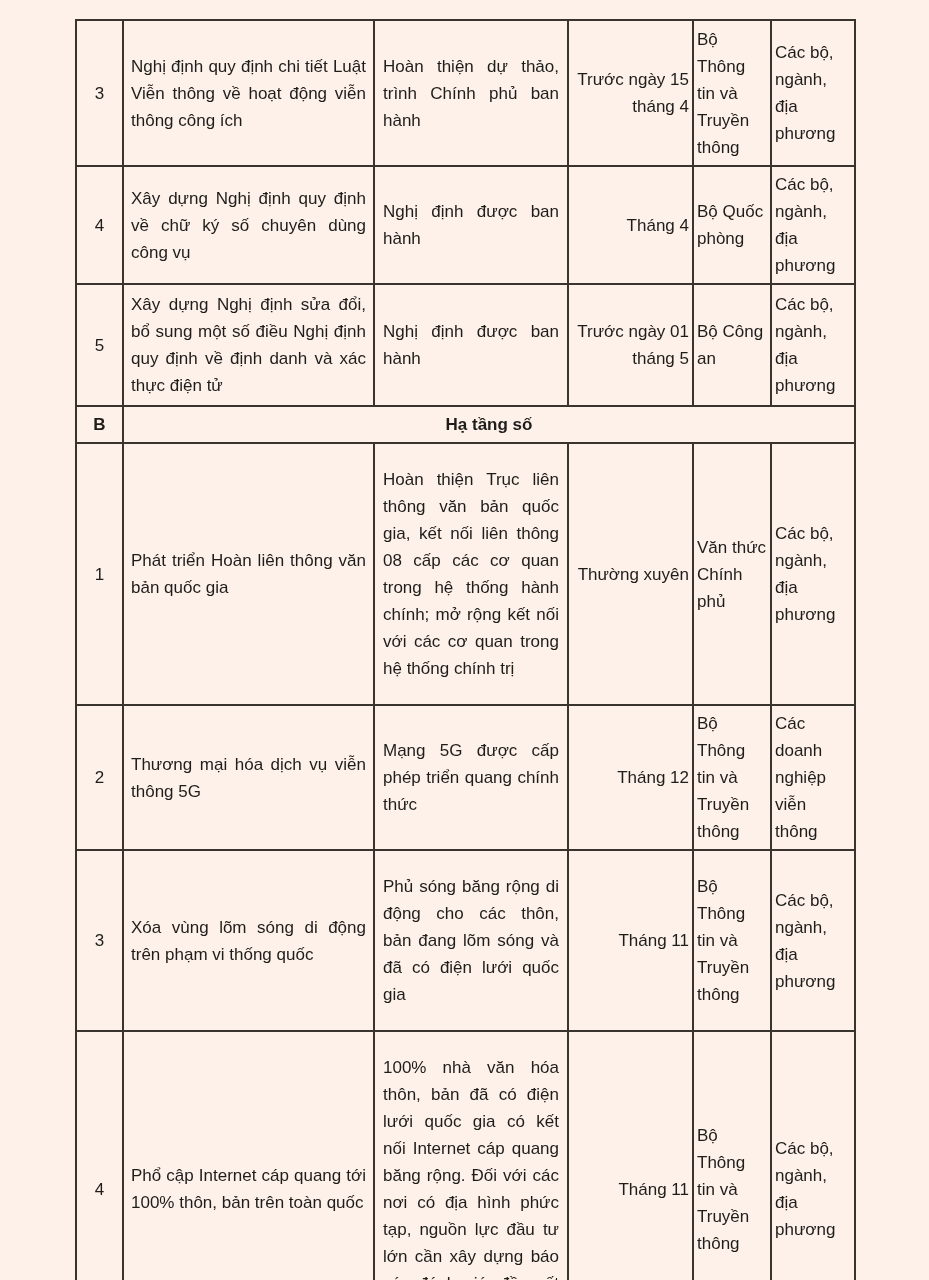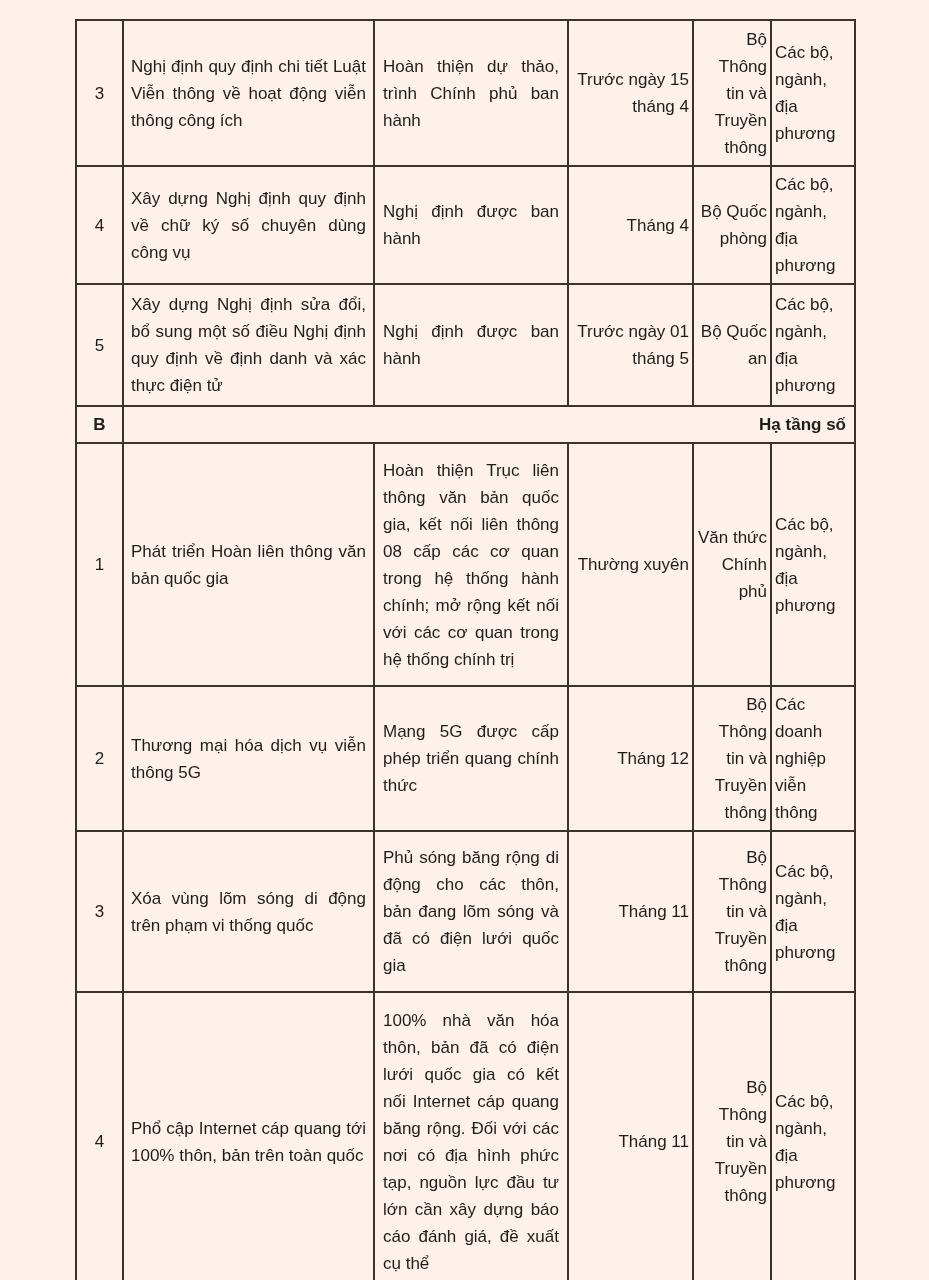--- a/index.html
+++ b/index.html
@@ -26,25 +26,25 @@
   .doc-table td {
     border: 2px solid #3a342f;
     vertical-align: middle;
     font-size: 17px;
     line-height: 27px;
     padding: 4px 3px;
     overflow: hidden;
   }
   td.c-no   { text-align: center; }
   td.c-task { text-align: justify; padding: 6px 7px; }
-  td.c-result { text-align: justify; padding: 12px 8px; }
+  td.c-result { text-align: justify; padding: 22px 8px; }
   td.c-time { text-align: right; }
-  td.c-lead { text-align: right; }
+  td.c-lead { text-align: left; }
   td.c-coord { }
-  td.c-section-title { font-weight: bold; text-align: right; padding: 4px 8px; }
+  td.c-section-title { font-weight: bold; text-align: center; padding: 4px 8px; }
   td.bold { font-weight: bold; }
   tr.h146 { height: 146px; }
   tr.h118 { height: 118px; }
   tr.h109 { height: 109px; }
   tr.h35  { height: 35px; }
   tr.h243 { height: 243px; }
   tr.h145 { height: 145px; }
   tr.h137 { height: 137px; }
   tr.h299 { height: 299px; }
 </style>
@@ -75,21 +75,21 @@
       <td class="c-result">Nghị định được ban hành</td>
       <td class="c-time">Tháng 4</td>
       <td class="c-lead">Bộ Quốc phòng</td>
       <td class="c-coord">Các bộ, ngành, địa phương</td>
     </tr>
     <tr class="h109">
       <td class="c-no">5</td>
       <td class="c-task">Xây dựng Nghị định sửa đổi, bổ sung một số điều Nghị định quy định về định danh và xác thực điện tử</td>
       <td class="c-result">Nghị định được ban hành</td>
       <td class="c-time">Trước ngày 01 tháng 5</td>
-      <td class="c-lead">Bộ Quốc an</td>
+      <td class="c-lead">Bộ Công an</td>
       <td class="c-coord">Các bộ, ngành, địa phương</td>
     </tr>
     <tr class="h35">
       <td class="c-no bold">B</td>
       <td class="c-section-title" colspan="5">Hạ tầng số</td>
     </tr>
     <tr class="h243">
       <td class="c-no">1</td>
       <td class="c-task">Phát triển Hoàn liên thông văn bản quốc gia</td>
       <td class="c-result">Hoàn thiện Trục liên thông văn bản quốc gia, kết nối liên thông 08 cấp các cơ quan trong hệ thống hành chính; mở rộng kết nối với các cơ quan trong hệ thống chính trị</td>

